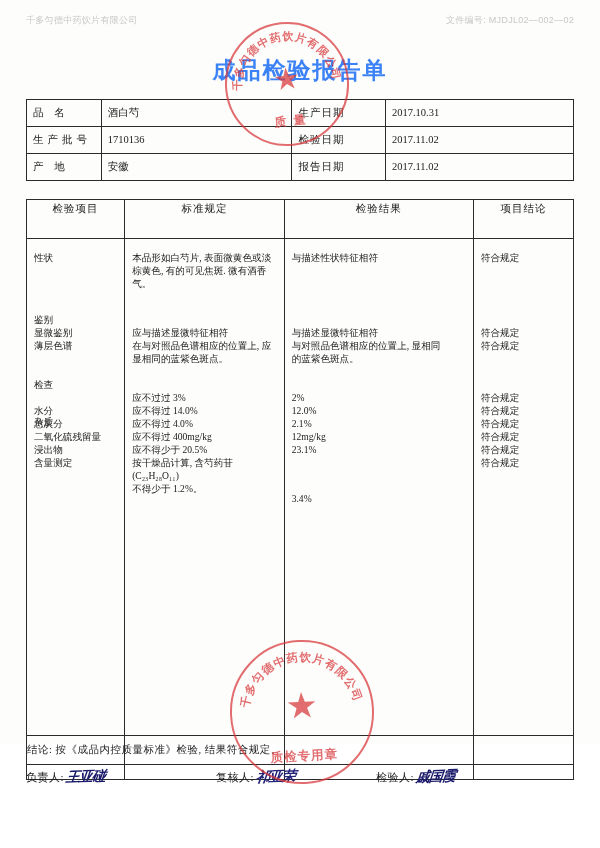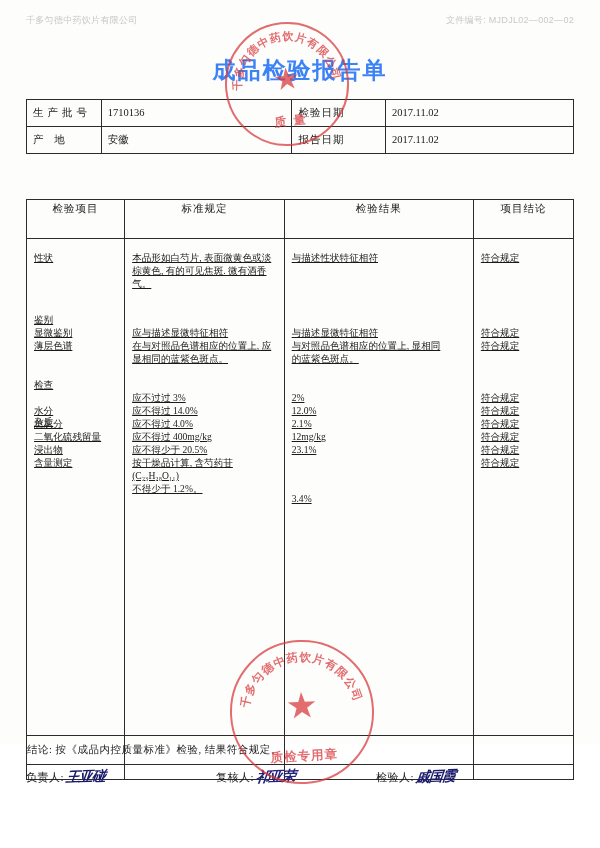--- a/index.html
+++ b/index.html
@@ -115,21 +115,20 @@
     font-size: 9.6px;
     line-height: 13px;
   }
   .rowsblock .r {
     position: absolute;
     left: 0;
     width: 100%;
     box-sizing: border-box;
     padding: 0 7px;
     white-space: pre-wrap;
-    text-decoration: underline;
   }
   .ctr { text-align: left; }
 
   
   .concl-table {
     position: absolute;
     left: 26px;
     top: 735px;
     width: 548px;
     border-collapse: collapse;
@@ -238,20 +237,26 @@
 
   <div class="top-header">
     <span>千多匀德中药饮片有限公司</span>
     <span>文件编号: MJDJL02—002—02</span>
   </div>
 
   <div class="doc-title">成品检验报告单</div>
 
   <table class="main-table">
     <tbody>
+      <tr>
+        <td class="lbl">品    名</td>
+        <td class="val-1">酒白芍</td>
+        <td class="lbl2">生产日期</td>
+        <td class="val-2">2017.10.31</td>
+      </tr>
       <tr>
         <td class="lbl">生产批号</td>
         <td class="val-1">1710136</td>
         <td class="lbl2">检验日期</td>
         <td class="val-2">2017.11.02</td>
       </tr>
       <tr>
         <td class="lbl">产    地</td>
         <td class="val-1">安徽</td>
         <td class="lbl2">报告日期</td>

